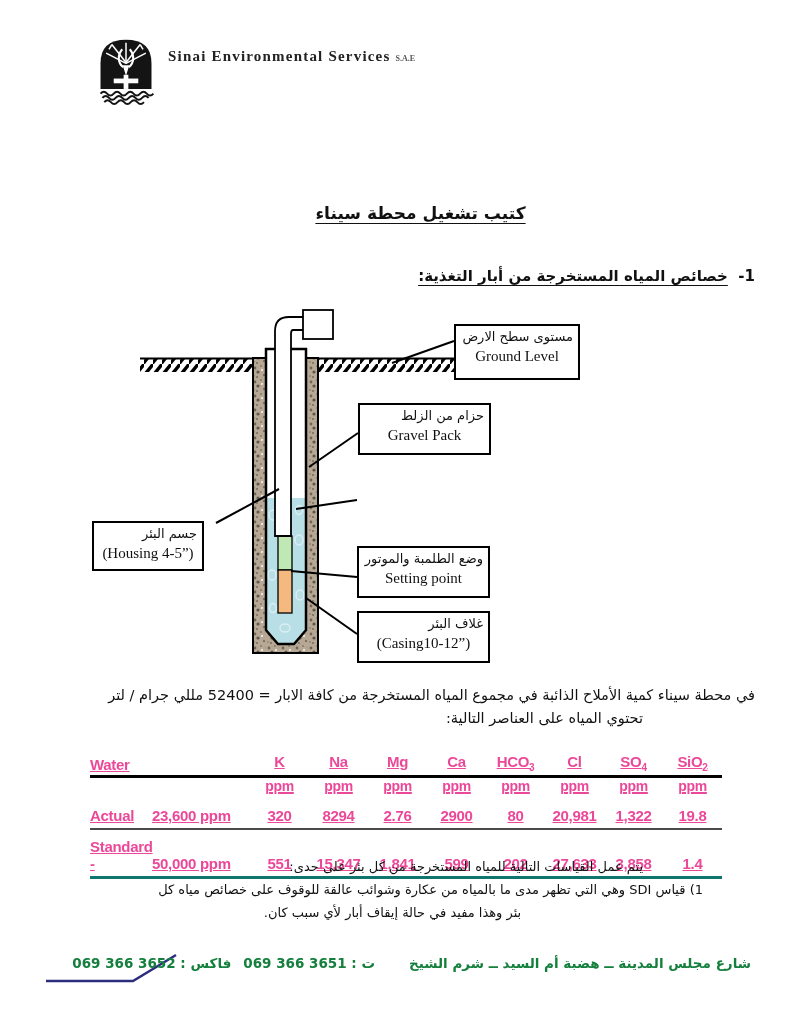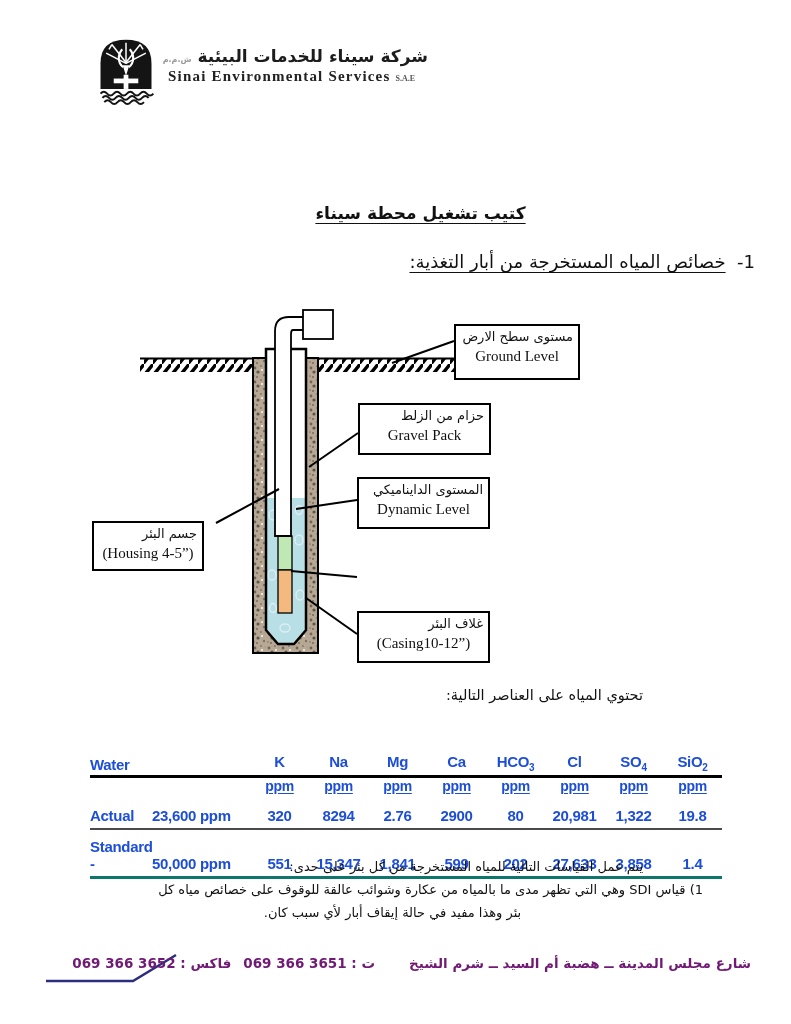--- a/index.html
+++ b/index.html
@@ -11,52 +11,52 @@
   .logo{position:absolute;left:97px;top:37px;width:58px;height:68px;}
   .co-names{position:absolute;left:168px;top:46px;width:260px;}
   .co-ar{font-size:17px;font-weight:bold;direction:rtl;text-align:left;white-space:nowrap;color:#1c1c1c;}
   .co-ar .suffix{font-size:8px;color:#999;}
   .co-en{font-family:"Liberation Serif",serif;font-weight:bold;font-size:15px;letter-spacing:1.2px;white-space:nowrap;color:#222;margin-top:2px;}
   .co-en .suffix{font-size:8px;letter-spacing:0;color:#555;}
   
   .doc-title{position:absolute;left:0;right:0;top:203px;text-align:center;transform:translateX(25px);
     font-size:17px;font-weight:bold;direction:rtl;}
   .doc-title span{text-decoration:underline;text-underline-offset:4px;}
-  .sec-heading{position:absolute;right:36px;top:251px;direction:rtl;font-size:18px;font-weight:normal;white-space:nowrap;}
+  .sec-heading{position:absolute;right:36px;top:267px;direction:rtl;font-size:15px;font-weight:bold;white-space:nowrap;}
   .sec-heading .ul{text-decoration:underline;text-underline-offset:4px;}
   
   .well-svg{position:absolute;left:0;top:303px;}
   .dlabel{position:absolute;background:#fff;border:2px solid #000;padding:2px 5px;box-sizing:border-box;}
   .dl-ar{font-size:13px;direction:rtl;text-align:right;white-space:nowrap;line-height:1.45;}
   .dl-en{font-family:"Liberation Serif",serif;font-size:15px;text-align:center;white-space:nowrap;line-height:1.25;}
   
   .para{position:absolute;right:36px;left:30px;top:684px;direction:rtl;text-align:right;font-size:14.5px;line-height:23px;}
   .para .l1{white-space:nowrap;}
   .para .l2{margin-left:0;padding-left:0;margin-top:0;}
   .para .l2 span{display:inline-block;margin-right:112px;}
   
   .wtable{position:absolute;left:90px;top:753px;width:632px;
-    font-family:"Liberation Sans",sans-serif;font-weight:bold;letter-spacing:-0.3px;font-size:15px;color:#1d4ed8;}
+    font-family:"Liberation Sans",sans-serif;font-weight:bold;letter-spacing:-0.3px;font-size:15px;color:#ec4899;text-decoration:underline;}
   .trow{display:grid;grid-template-columns:62px 98px repeat(8,59px);align-items:end;}
   .thead{border-bottom:3px solid #000;padding-bottom:2px;}
   .tppm{padding-top:0;margin-bottom:5px;font-size:14px;}
   .tppm .c{ text-decoration:underline;text-underline-offset:2px;}
   .tdr{padding-top:8px;padding-bottom:4px;}
   .tdr1{border-bottom:2px solid #4a4a4a;}
   .tdr2{border-bottom:3px solid #0f766e;}
   .c{text-align:center;}
   .lft{text-align:left;}
   sub{font-size:10px;}
   
   .notes{position:absolute;right:36px;left:30px;top:855px;direction:rtl;font-size:13px;line-height:23px;}
   .n-intro{text-align:right;padding-left:0;margin-left:0;margin-right:112px;white-space:nowrap;}
   .n-item1{text-align:right;margin-right:52px;white-space:nowrap;}
   .n-item2{text-align:center;}
   
-  .footer-text{position:absolute;right:40px;top:955px;direction:rtl;font-size:13.5px;font-weight:bold;white-space:nowrap;color:#701a75;}
+  .footer-text{position:absolute;right:40px;top:955px;direction:rtl;font-size:13.5px;font-weight:bold;white-space:nowrap;color:#15803d;}
   .footer-text .gap1{display:inline-block;width:34px;}
   .footer-text .gap2{display:inline-block;width:12px;}
   .footer-line{position:absolute;left:40px;top:948px;}
 </style>
 </head>
 <body>
 
 <div class="page">
 
   <svg class="logo" viewBox="0 0 60 72">
@@ -77,24 +77,20 @@
     <polygon points="26.5,30 33.5,30 30,41" fill="#ffffff"></polygon>
     <rect x="17" y="44" width="26" height="5" fill="#ffffff"></rect>
     <rect x="27.5" y="40" width="5" height="15" fill="#ffffff"></rect>
     <g stroke="#141414" stroke-width="2" fill="none">
       <path d="M3,60 q3.5,-4 7,0 t7,0 t7,0 t7,0 t7,0 t7,0 t7,0 t7,0"></path>
       <path d="M5,64.5 q3.5,-4 7,0 t7,0 t7,0 t7,0 t7,0 t7,0 t7,0"></path>
       <path d="M7,69 q3.5,-4 7,0 t7,0 t7,0 t7,0 t7,0 t7,0"></path>
     </g>
   </svg>
   <div class="co-names">
-    <div class="co-ar">
-      <span>شركة سيناء للخدمات البيئية</span>
-      <span class="suffix">ش.م.م</span>
-    </div>
     <div class="co-en">
       <span>Sinai Environmental Services</span>
       <span class="suffix">S.A.E</span>
     </div>
   </div>
 
   <div class="doc-title"><span>كتيب تشغيل محطة سيناء</span></div>
 
   <div class="sec-heading">
     <span>1-</span>&nbsp;&nbsp;<span class="ul">خصائص المياه المستخرجة من أبار التغذية:</span>
@@ -159,34 +155,35 @@
   </svg>
 
   <div class="dlabel" style="left:454px;top:324px;width:126px;height:56px;">
     <div class="dl-ar">مستوى سطح الارض</div>
     <div class="dl-en">Ground Level</div>
   </div>
   <div class="dlabel" style="left:358px;top:403px;width:133px;height:52px;">
     <div class="dl-ar">حزام من الزلط</div>
     <div class="dl-en">Gravel Pack</div>
   </div>
-  <div class="dlabel" style="left:357px;top:477px;width:133px;height:52px;">
-    <div class="dl-ar">المستوى الدايناميكي</div>
-    <div class="dl-en">Dynamic Level</div>
+  <div class="dlabel" style="left:357px;top:546px;width:133px;height:52px;">
+    <div class="dl-ar">وضع الطلمبة والموتور</div>
+    <div class="dl-en">Setting point</div>
   </div>
   <div class="dlabel" style="left:357px;top:611px;width:133px;height:52px;">
     <div class="dl-ar">غلاف البئر</div>
     <div class="dl-en">(Casing10-12”)</div>
   </div>
   <div class="dlabel" style="left:92px;top:521px;width:112px;height:50px;">
     <div class="dl-ar">جسم البئر</div>
     <div class="dl-en">(Housing 4-5”)</div>
   </div>
 
   <div class="para">
+    <div class="l1">في محطة سيناء كمية الأملاح الذائبة في مجموع المياه المستخرجة من كافة الابار = 52400 مللي جرام / لتر</div>
     <div class="l2"><span>تحتوي المياه على العناصر التالية:</span></div>
   </div>
 
   <div class="wtable">
     <div class="trow thead">
       <div class="lft" style="grid-column:1 / span 2;">Water</div>
       <div class="c"><span>K</span><sub></sub></div>
       <div class="c"><span>Na</span><sub></sub></div>
       <div class="c"><span>Mg</span><sub></sub></div>
       <div class="c"><span>Ca</span><sub></sub></div>

